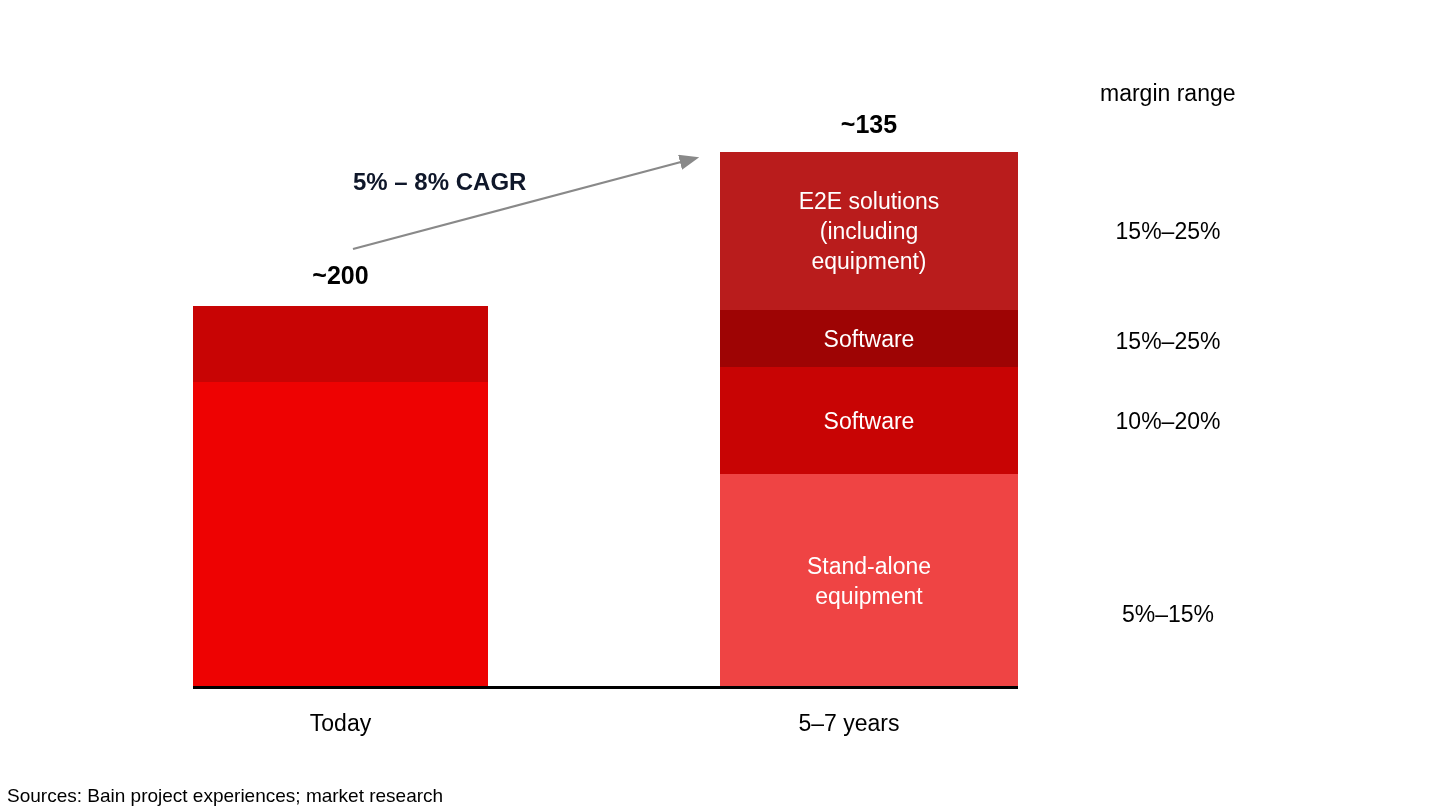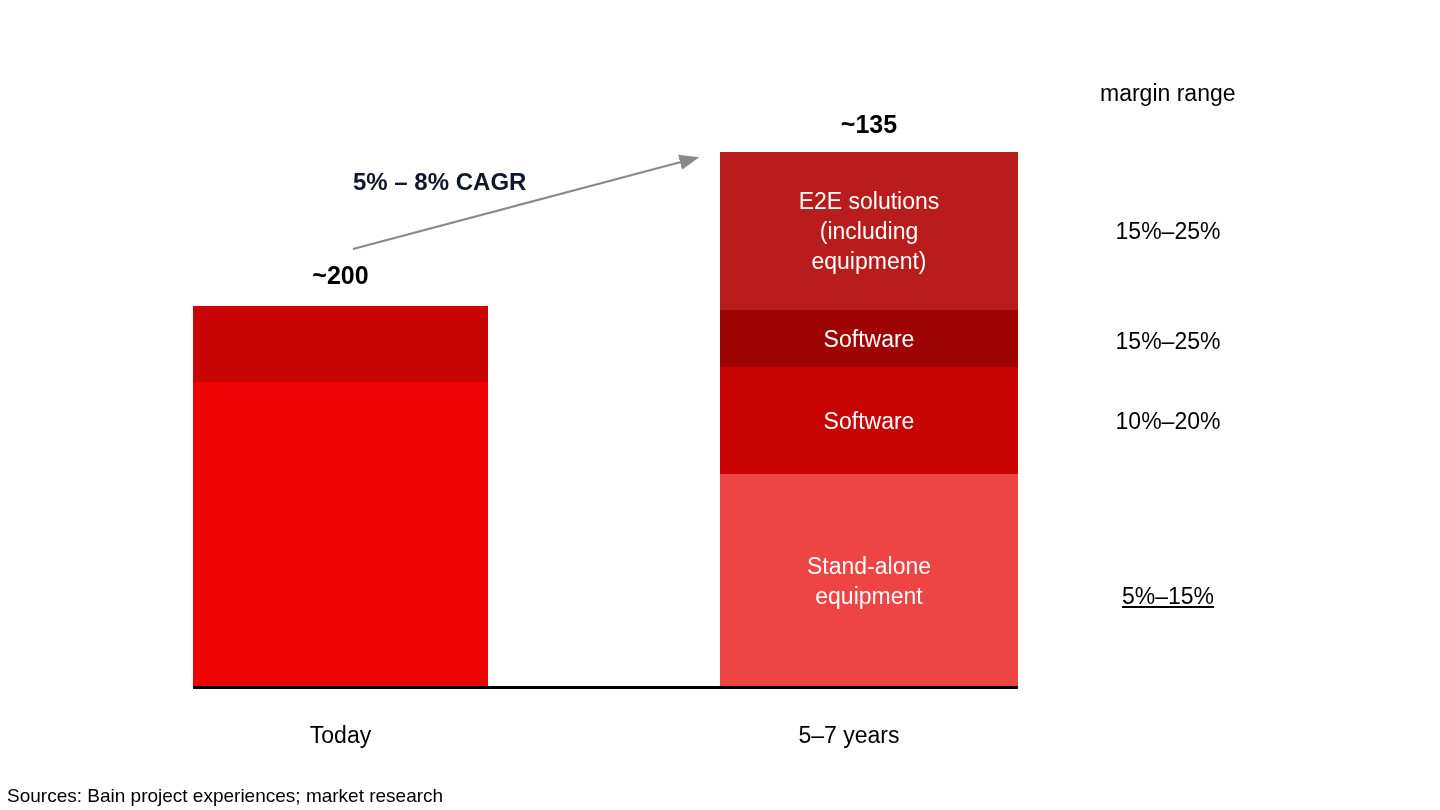--- a/index.html
+++ b/index.html
@@ -71,41 +71,40 @@
     font-weight: bold;
     color: #0f172a;
   }
 
   
   .baseline { left: 193px; top: 686px; width: 825px; height: 3px; background: #000000; }
   .x-label {
     font-size: 23px;
     text-align: center;
     line-height: 28px;
-    margin-top: 12px;
   }
   .x-label-today  { left: 193px; top: 709px; width: 295px; }
   .x-label-future { left: 700px; top: 709px; width: 298px; }
 
   
   .ebit-header {
     left: 1100px; top: 78px; width: 190px;
     font-size: 23px;
     line-height: 30px;
   }
   .ebit-value {
     left: 1090px; width: 156px;
     font-size: 23px;
     line-height: 28px;
     text-align: center;
   }
   .ebit-e2e        { top: 217px; }
   .ebit-software   { top: 327px; }
   .ebit-service    { top: 407px; }
-  .ebit-standalone { top: 582px; text-decoration: underline; }
+  .ebit-standalone { top: 600px; }
 
   
   .source-note {
     left: 7px; top: 785px;
     font-size: 19px;
   }
 </style>
 </head>
 <body>
 

